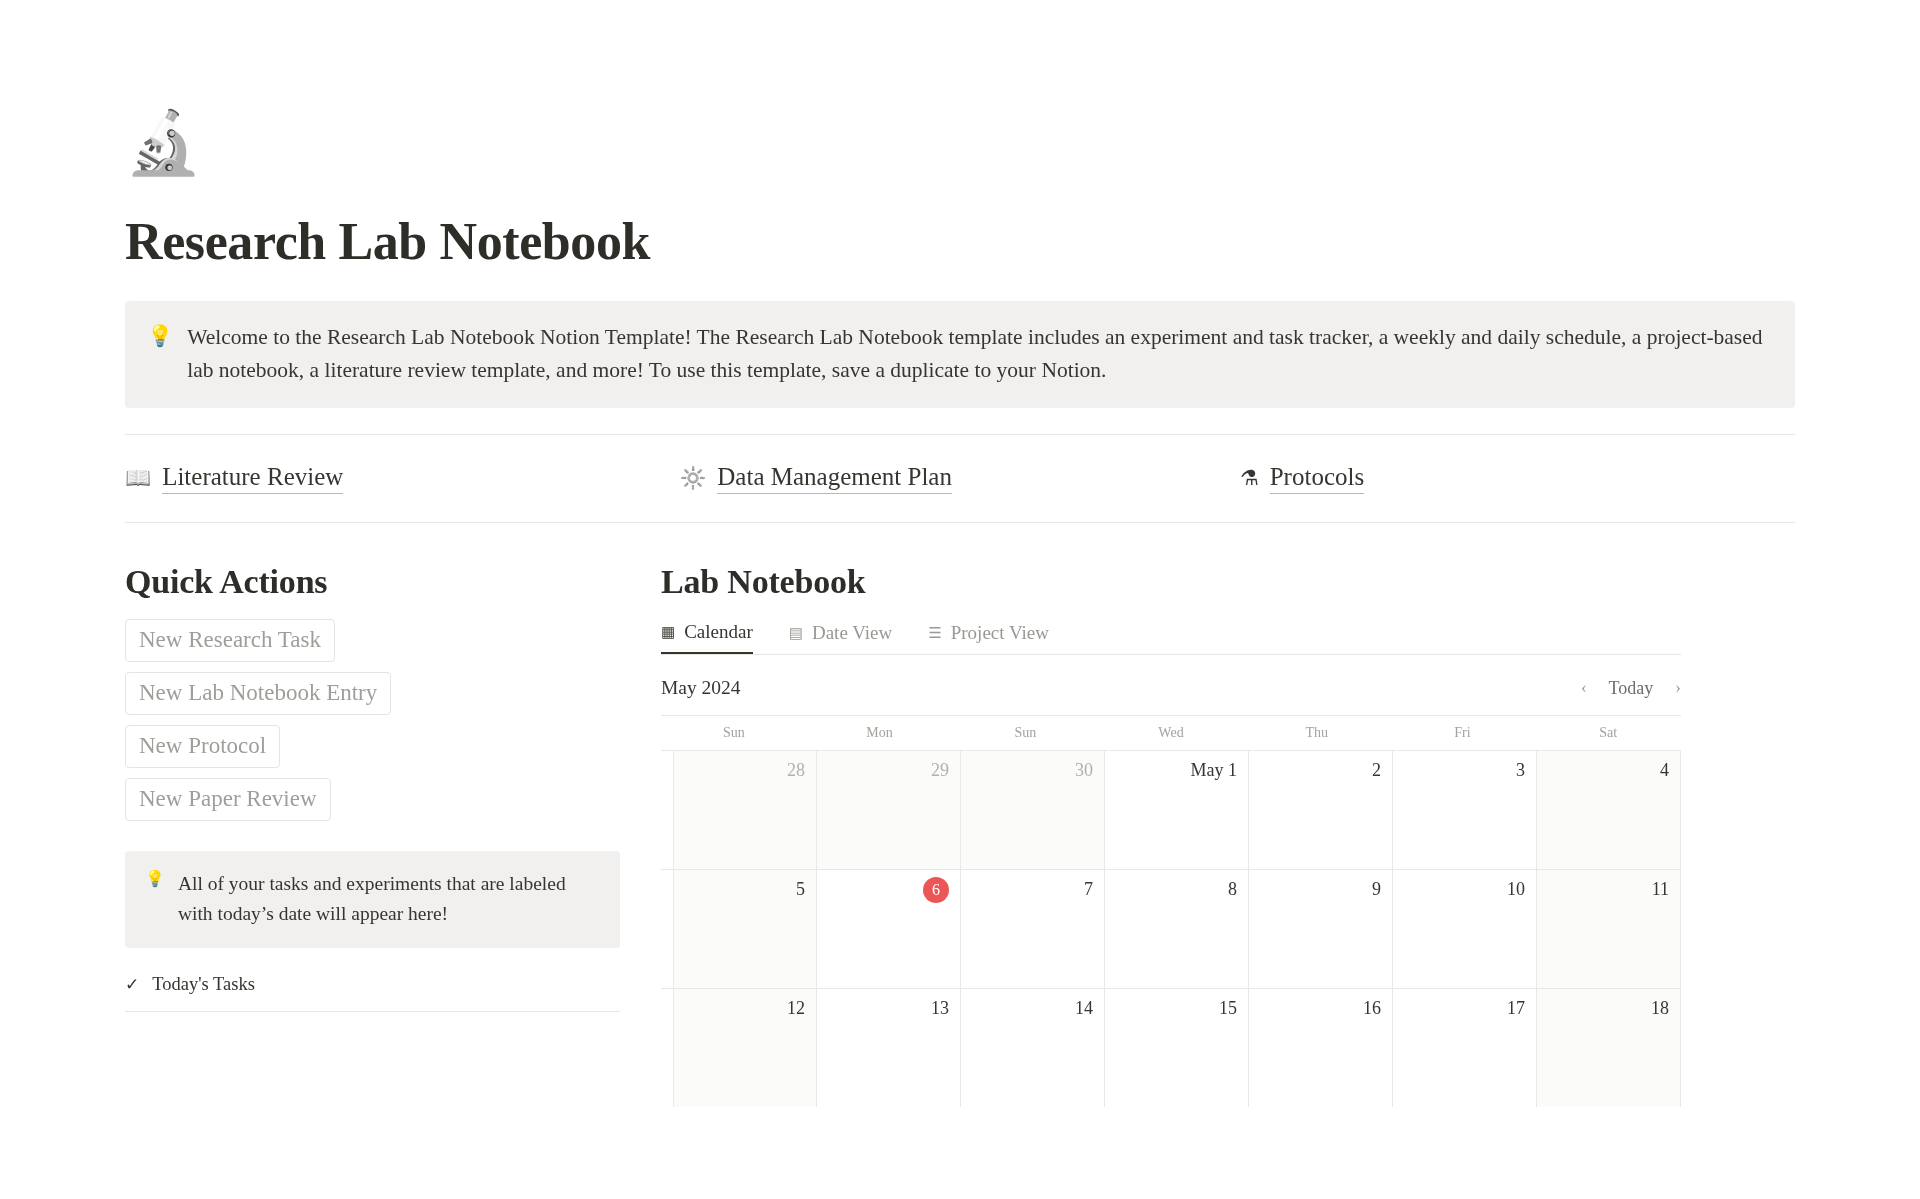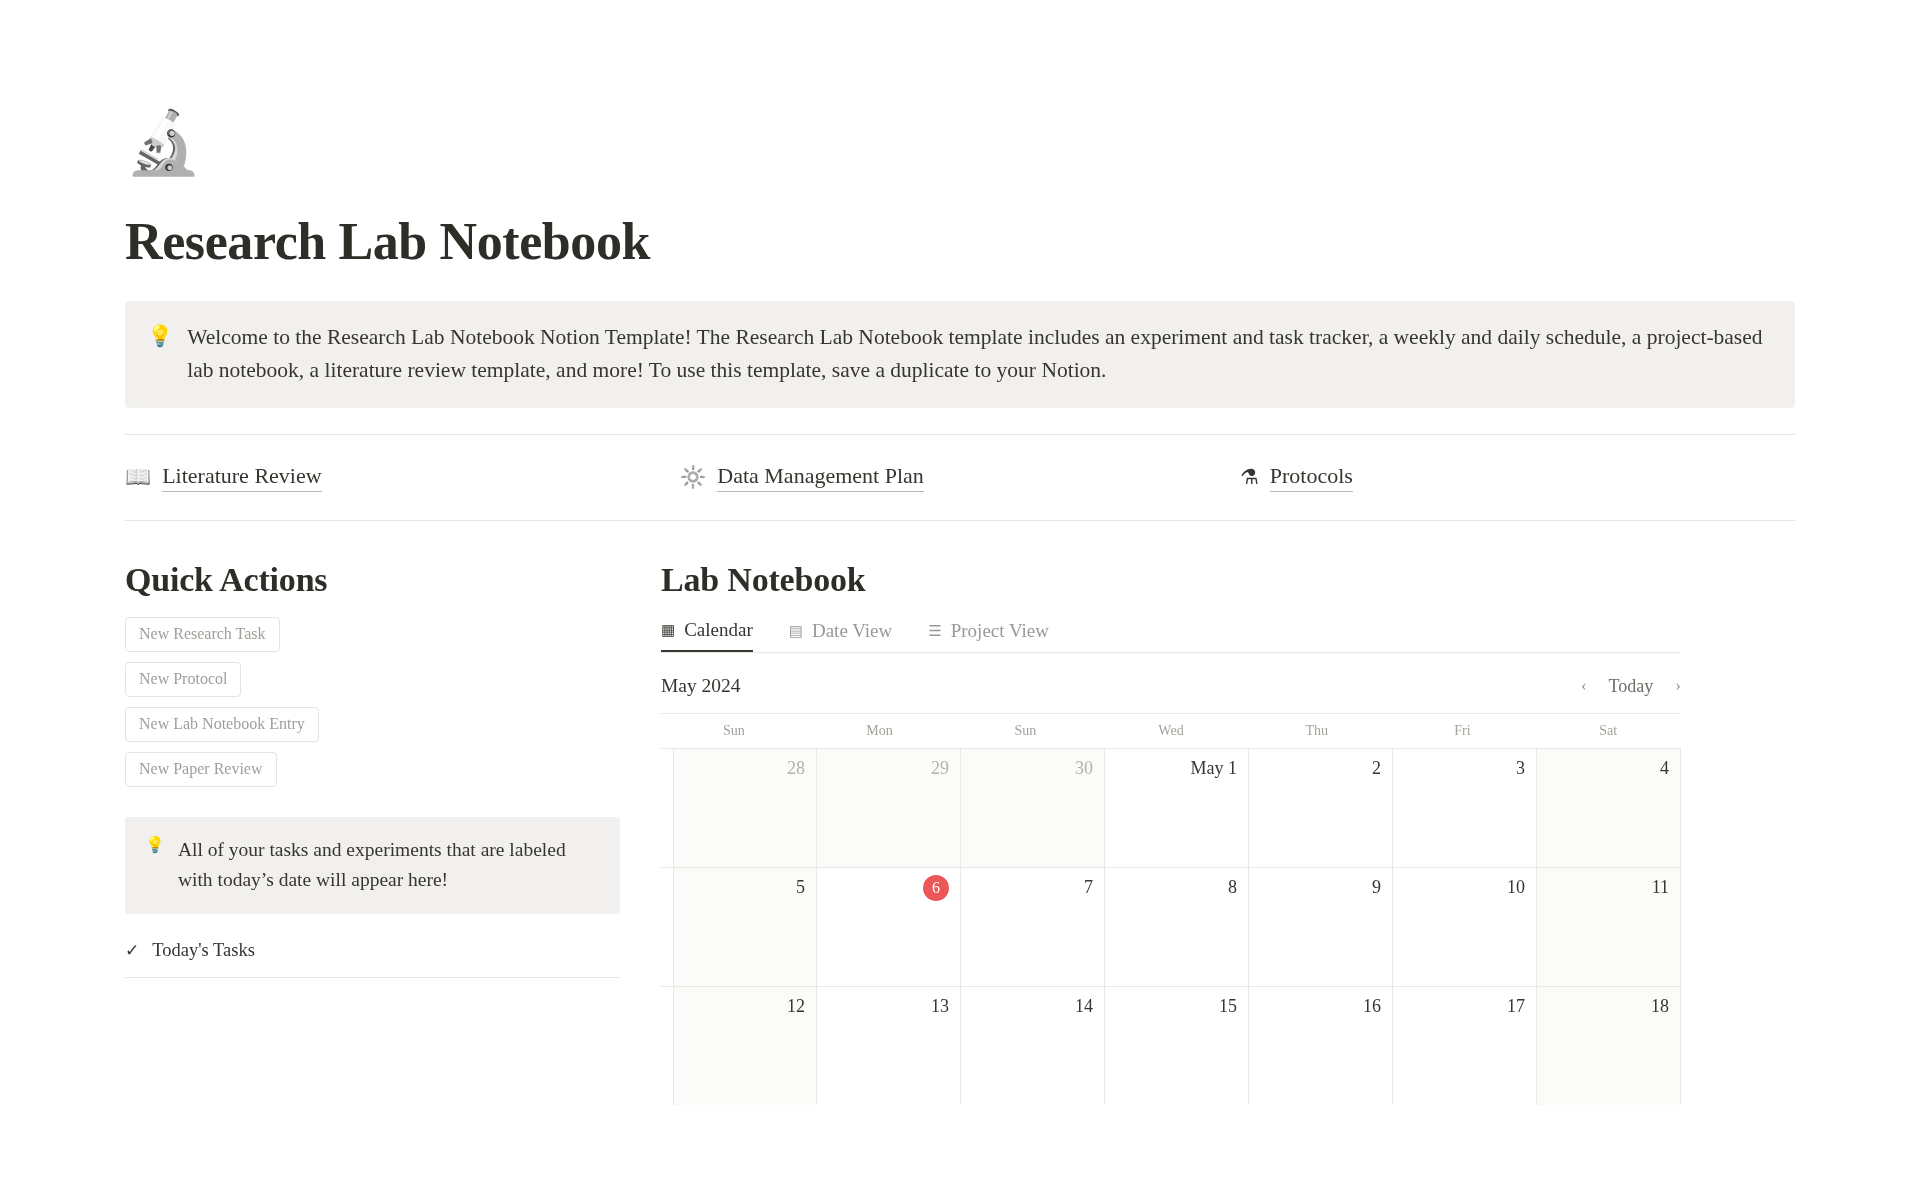--- a/index.html
+++ b/index.html
@@ -64,21 +64,21 @@
   
   .link-row {
     display: flex;
     margin-top: 28px;
     align-items: center;
   }
   .link-col { width: 600px; display: flex; align-items: center; gap: 11px; }
   .link-col:nth-child(2) { width: 605px; }
   .link-ico { font-size: 21px; line-height: 1; filter: grayscale(1); }
   .link-text {
-    font-size: 22px;
+    font-size: 25px;
     border-bottom: 1px solid #b9b7b2;
     padding-bottom: 2px;
     color: #37352f;
     cursor: pointer;
   }
   .divider2 { height: 1px; background: #e7e6e3; margin-top: 28px; }
 
   
   .cols {
     display: flex;
@@ -94,21 +94,21 @@
     color: #2f2d28;
     letter-spacing: -0.2px;
   }
 
   .qa-list { margin-top: 18px; }
   .qa-btn {
     display: inline-block;
     border: 1px solid #e5e4e1;
     border-radius: 4px;
     padding: 7px 13px 8px 13px;
-    font-size: 16px;
+    font-size: 23px;
     color: #a09e99;
     margin-bottom: 10px;
     background: #fff;
     cursor: pointer;
     font-family: "Liberation Serif", serif;
   }
   .qa-row { display: block; }
 
   .h2b { margin-top: 42px; }
 
@@ -241,22 +241,22 @@
 
   <div class="divider2"></div>
 
   <div class="cols">
 
     <div class="col-left">
       <div class="h2">Quick Actions</div>
 
       <div class="qa-list">
         <div class="qa-row"><button class="qa-btn">New Research Task</button></div>
+        <div class="qa-row"><button class="qa-btn">New Lab Notebook Entry</button></div>
         <div class="qa-row"><button class="qa-btn">New Protocol</button></div>
-        <div class="qa-row"><button class="qa-btn">New Lab Notebook Entry</button></div>
         <div class="qa-row"><button class="qa-btn">New Paper Review</button></div>
       </div>
 
 
       <div class="callout-sm">
         <div class="bulb">💡</div>
         <div class="ctext">All of your tasks and experiments that are labeled with today’s date will appear here!</div>
       </div>
 
       <div class="today-tasks">

